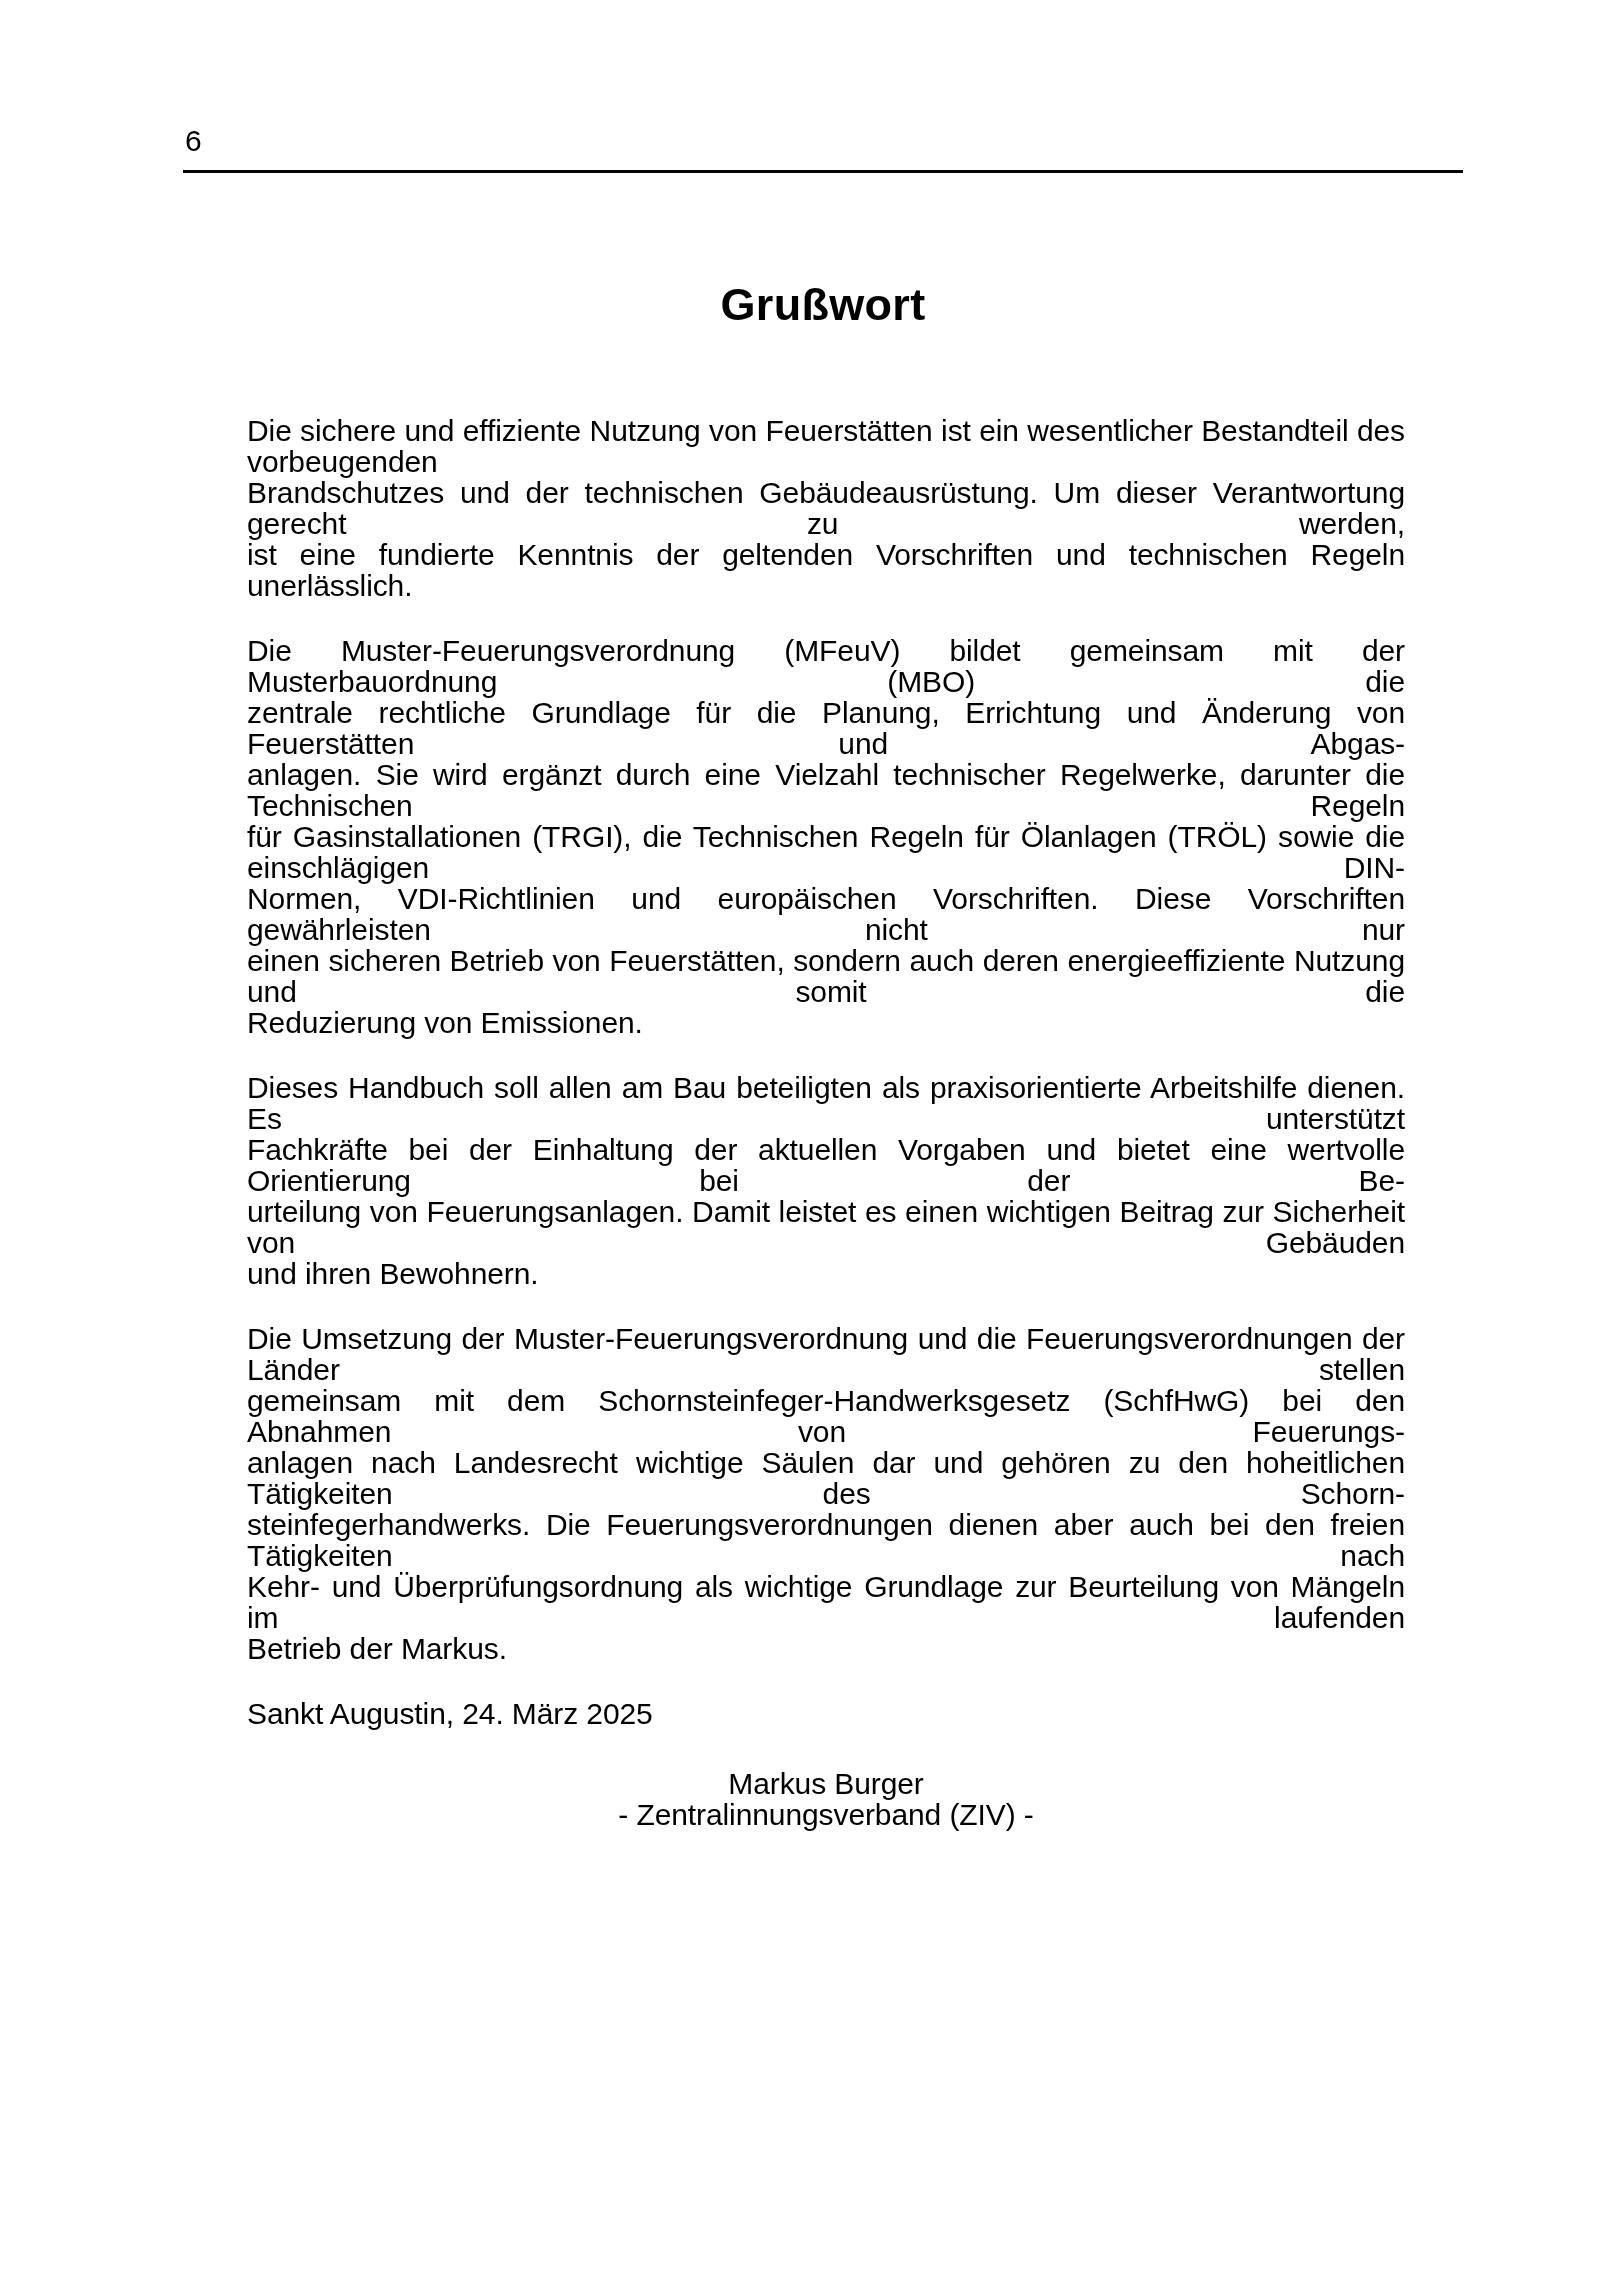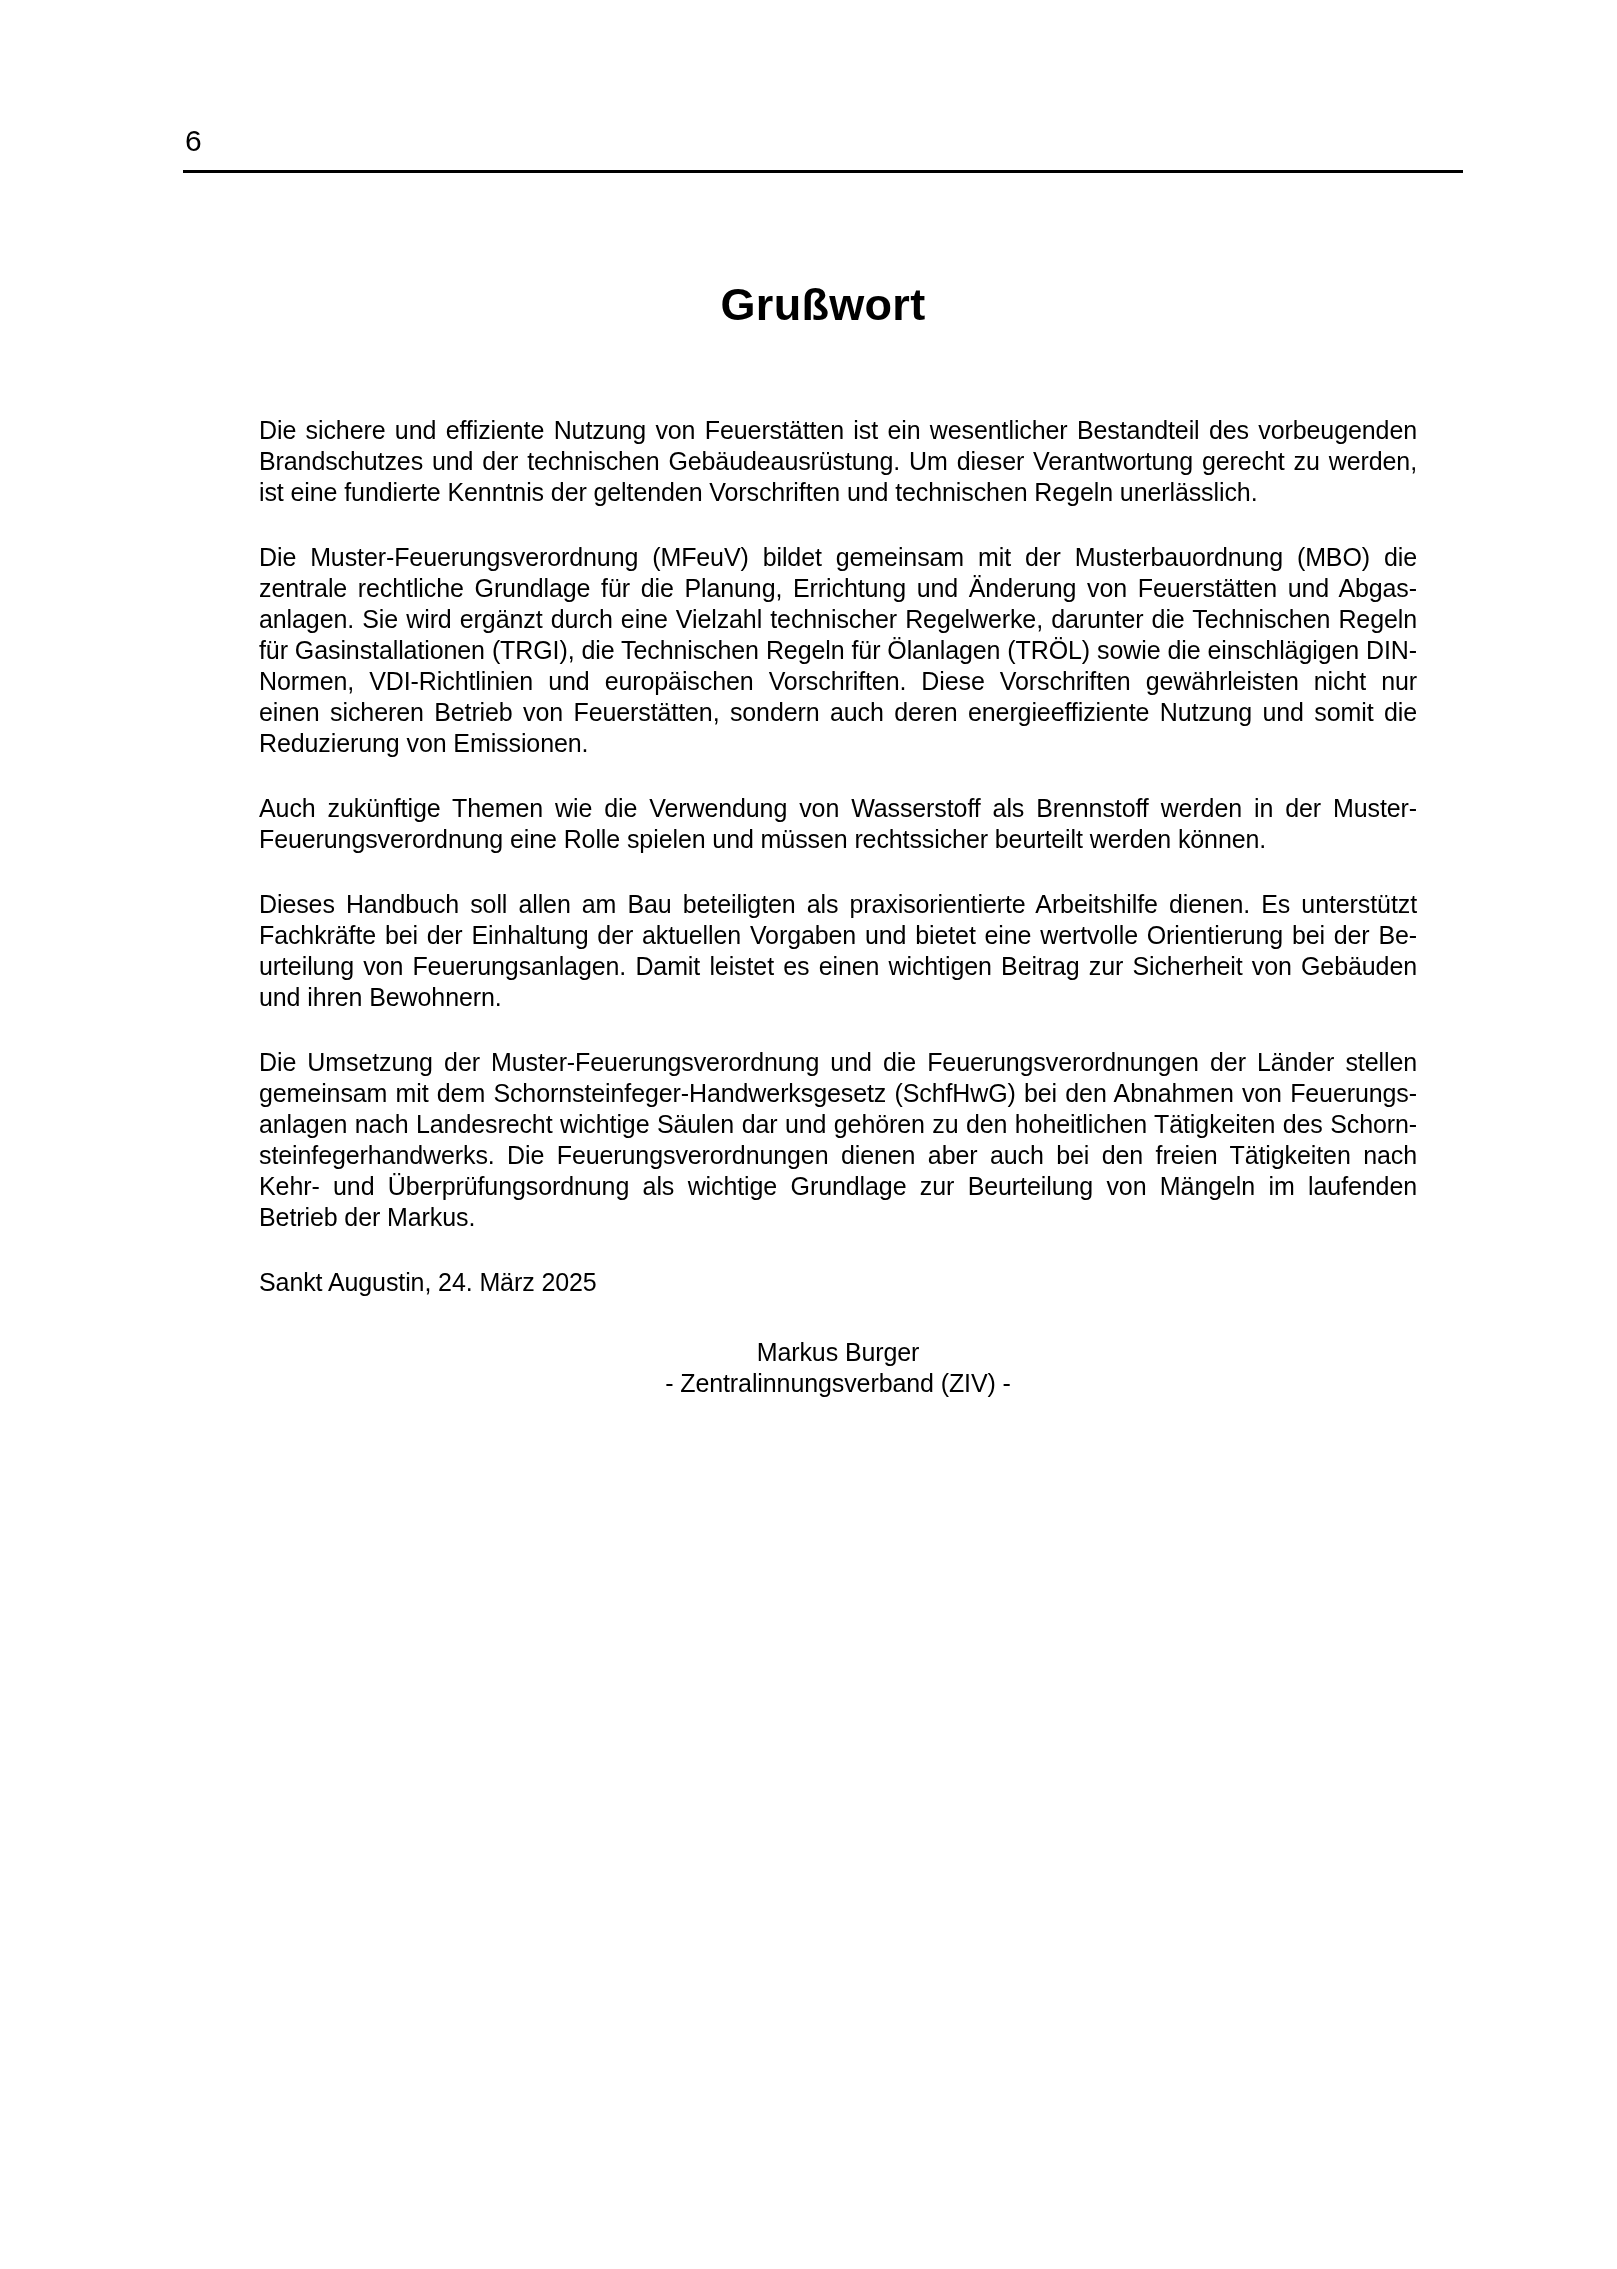--- a/index.html
+++ b/index.html
@@ -38,24 +38,24 @@
     top: 281px;
     width: 1280px;
     text-align: center;
     font-size: 45px;
     line-height: 48px;
     font-weight: bold;
     letter-spacing: 0.3px;
   }
   .body-text {
     position: absolute;
-    left: 259px;
+    left: 247px;
     top: 415px;
     width: 1158px;
-    font-size: 25px;
+    font-size: 30px;
     line-height: 31px;
     letter-spacing: -0.1px;
   }
   .para {
     margin: 0 0 34px 0;
   }
   .tline {
     text-align: justify;
     text-align-last: justify;
     white-space: normal;
@@ -93,24 +93,20 @@
     <div class="para">
         <div class="tline">Die Muster-Feuerungsverordnung (MFeuV) bildet gemeinsam mit der Musterbauordnung (MBO) die</div>
         <div class="tline">zentrale rechtliche Grundlage für die Planung, Errichtung und Änderung von Feuerstätten und Abgas-</div>
         <div class="tline">anlagen. Sie wird ergänzt durch eine Vielzahl technischer Regelwerke, darunter die Technischen Regeln</div>
         <div class="tline">für Gasinstallationen (TRGI), die Technischen Regeln für Ölanlagen (TRÖL) sowie die einschlägigen DIN-</div>
         <div class="tline">Normen, VDI-Richtlinien und europäischen Vorschriften. Diese Vorschriften gewährleisten nicht nur</div>
         <div class="tline">einen sicheren Betrieb von Feuerstätten, sondern auch deren energieeffiziente Nutzung und somit die</div>
         <div class="tline last">Reduzierung von Emissionen.</div>
       </div>
 
-    <div class="para">
-        <div class="tline">Auch zukünftige Themen wie die Verwendung von Wasserstoff als Brennstoff werden in der Muster-</div>
-        <div class="tline last">Feuerungsverordnung eine Rolle spielen und müssen rechtssicher beurteilt werden können.</div>
-      </div>
 
     <div class="para">
         <div class="tline">Dieses Handbuch soll allen am Bau beteiligten als praxisorientierte Arbeitshilfe dienen. Es unterstützt</div>
         <div class="tline">Fachkräfte bei der Einhaltung der aktuellen Vorgaben und bietet eine wertvolle Orientierung bei der Be-</div>
         <div class="tline">urteilung von Feuerungsanlagen. Damit leistet es einen wichtigen Beitrag zur Sicherheit von Gebäuden</div>
         <div class="tline last">und ihren Bewohnern.</div>
       </div>
 
     <div class="para">
         <div class="tline">Die Umsetzung der Muster-Feuerungsverordnung und die Feuerungsverordnungen der Länder stellen</div>

